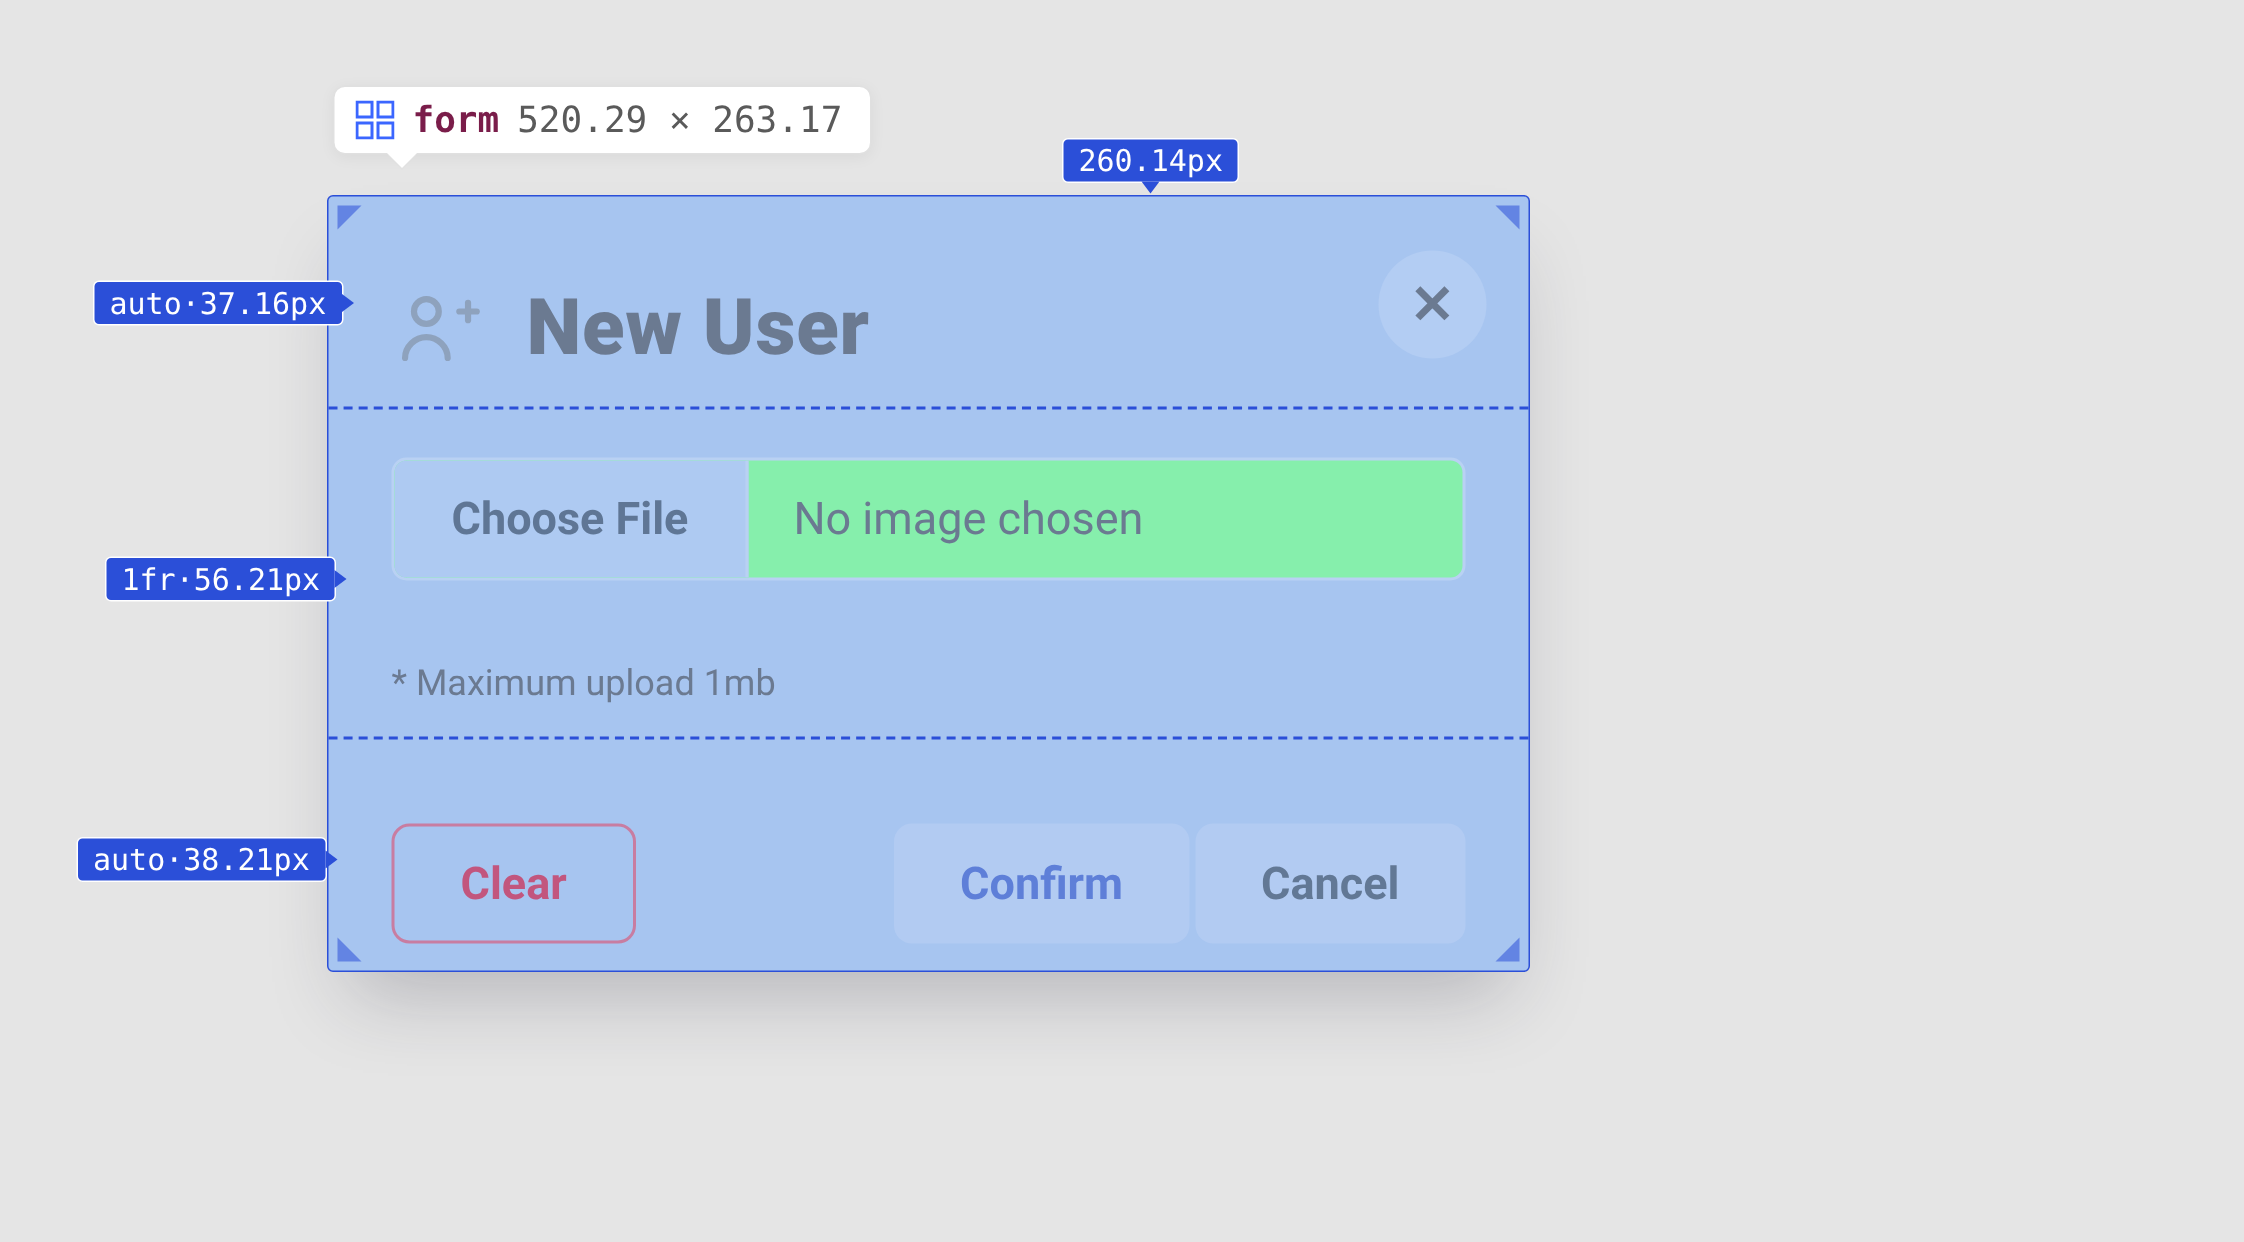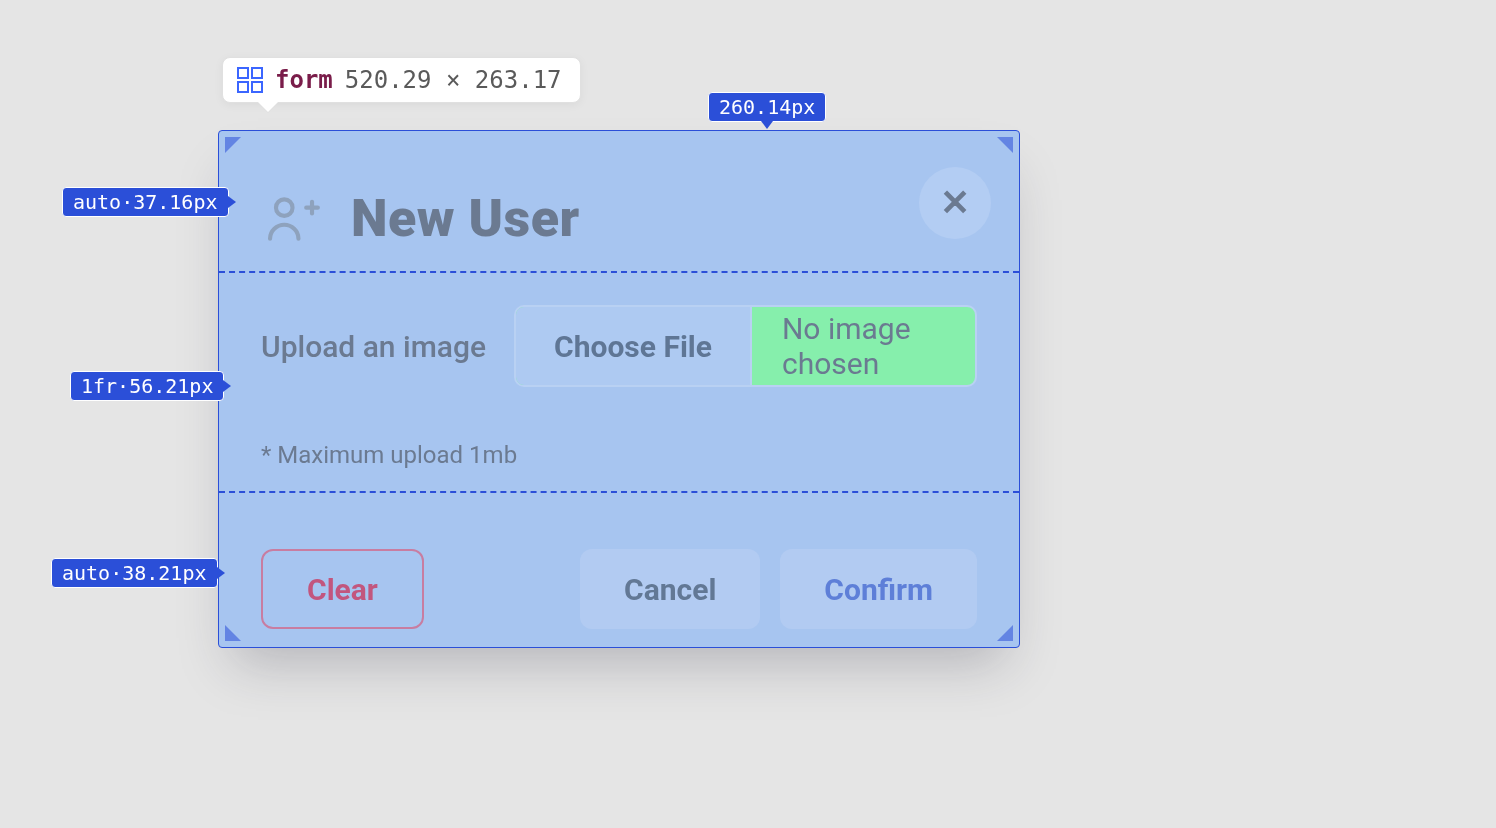--- a/index.html
+++ b/index.html
@@ -199,21 +199,21 @@
     margin-top: 54px;
     font-size: 24px;
     color: #6b7a91;
   }
 
   
   .footer-row {
     display: flex;
     align-items: center;
     padding: 36px 42px 0 42px;
-    gap: 20px;
+    gap: 4px;
   }
   .btn {
     height: 80px;
     padding: 0 44px;
     border-radius: 12px;
     font-size: 30px;
     font-weight: 700;
     display: flex;
     align-items: center;
     justify-content: center;
@@ -274,29 +274,28 @@
       </svg>
     </span>
     <h1 class="title">New User</h1>
     <div class="close">
       <span>✕</span>
     </div>
   </div>
 
   <div class="body-row grid-divider">
     <div class="upload-line">
-      <span class="upload-label">Upload an image</span>
       <div class="file-input">
         <div class="choose">Choose File</div>
         <div class="chosen">No image chosen</div>
       </div>
     </div>
     <div class="hint">* Maximum upload 1mb</div>
   </div>
 
   <div class="footer-row grid-divider">
     <div class="btn clear">Clear</div>
     <div class="spacer"></div>
+    <div class="btn confirm">Confirm</div>
     <div class="btn cancel">Cancel</div>
-    <div class="btn confirm">Confirm</div>
   </div>
 
 </div>
 
 </body></html>

